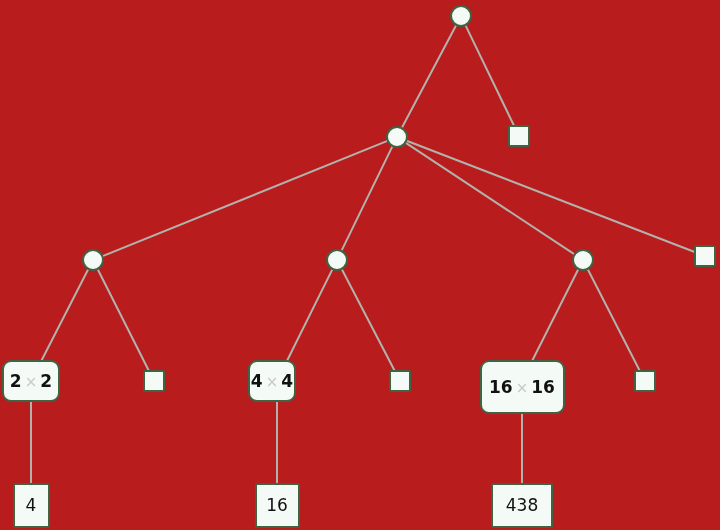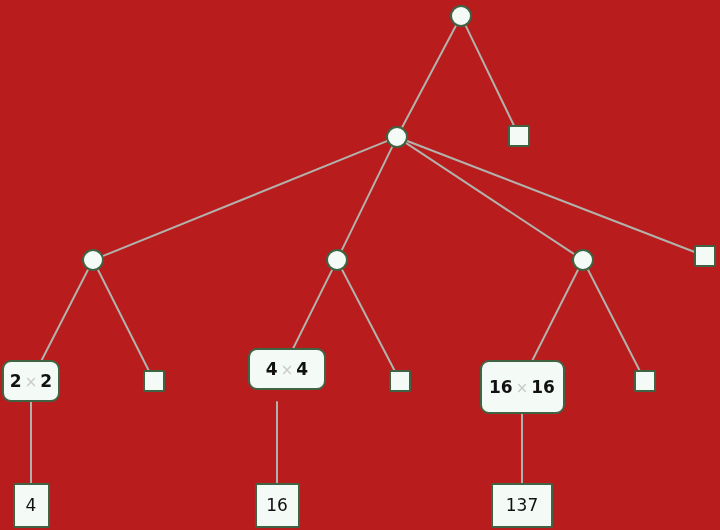--- a/index.html
+++ b/index.html
@@ -90,31 +90,31 @@
       <div class="node node-circle" style="left: 386px; top: 126px; width: 22px; height: 22px; border-color: rgb(63, 99, 67); background: rgb(244, 250, 246);"></div>
       <div class="node node-square" style="left: 508px; top: 125px; width: 22px; height: 22px; border-color: rgb(63, 99, 67); background: rgb(244, 250, 246);"></div>
       <div class="node node-circle" style="left: 82px; top: 249px; width: 22px; height: 22px; border-color: rgb(63, 99, 67); background: rgb(244, 250, 246);"></div>
       <div class="node node-circle" style="left: 326px; top: 249px; width: 22px; height: 22px; border-color: rgb(63, 99, 67); background: rgb(244, 250, 246);"></div>
       <div class="node node-circle" style="left: 572px; top: 249px; width: 22px; height: 22px; border-color: rgb(63, 99, 67); background: rgb(244, 250, 246);"></div>
       <div class="node node-square" style="left: 694px; top: 245px; width: 22px; height: 22px; border-color: rgb(63, 99, 67); background: rgb(244, 250, 246);"></div>
       <div class="node node-rounded" style="left: 2px; top: 360px; width: 58px; height: 42px; border-color: rgb(63, 99, 67); background: rgb(244, 250, 246);">
         <span class="expr"><span>2</span><span class="times">×</span><span>2</span></span>
       </div>
       <div class="node node-square" style="left: 143px; top: 370px; width: 22px; height: 22px; border-color: rgb(63, 99, 67); background: rgb(244, 250, 246);"></div>
-      <div class="node node-rounded" style="left: 248px; top: 348px; width: 78px; height: 42px; border-color: rgb(63, 99, 67); background: rgb(244, 250, 246);">
+      <div class="node node-rounded" style="left: 248px; top: 360px; width: 48px; height: 42px; border-color: rgb(63, 99, 67); background: rgb(244, 250, 246);">
         <span class="expr"><span>4</span><span class="times">×</span><span>4</span></span>
       </div>
       <div class="node node-square" style="left: 389px; top: 370px; width: 22px; height: 22px; border-color: rgb(63, 99, 67); background: rgb(244, 250, 246);"></div>
       <div class="node node-rounded" style="left: 479.5px; top: 360px; width: 85px; height: 54px; border-color: rgb(63, 99, 67); background: rgb(244, 250, 246);">
         <span class="expr"><span>16</span><span class="times">×</span><span>16</span></span>
       </div>
       <div class="node node-square" style="left: 634px; top: 370px; width: 22px; height: 22px; border-color: rgb(63, 99, 67); background: rgb(244, 250, 246);"></div>
       <div class="node node-leaf" style="left: 12.5px; top: 482.5px; width: 37px; height: 45px; border-color: rgb(63, 99, 67); background: rgb(244, 250, 246);">
         <span class="leaf-value">4</span>
       </div>
       <div class="node node-leaf" style="left: 254.5px; top: 482.5px; width: 45px; height: 45px; border-color: rgb(63, 99, 67); background: rgb(244, 250, 246);">
         <span class="leaf-value">16</span>
       </div>
       <div class="node node-leaf" style="left: 491px; top: 482.5px; width: 62px; height: 45px; border-color: rgb(63, 99, 67); background: rgb(244, 250, 246);">
-        <span class="leaf-value">137</span>
+        <span class="leaf-value">438</span>
       </div>
     </div>
 </div>
 
 </body></html>

